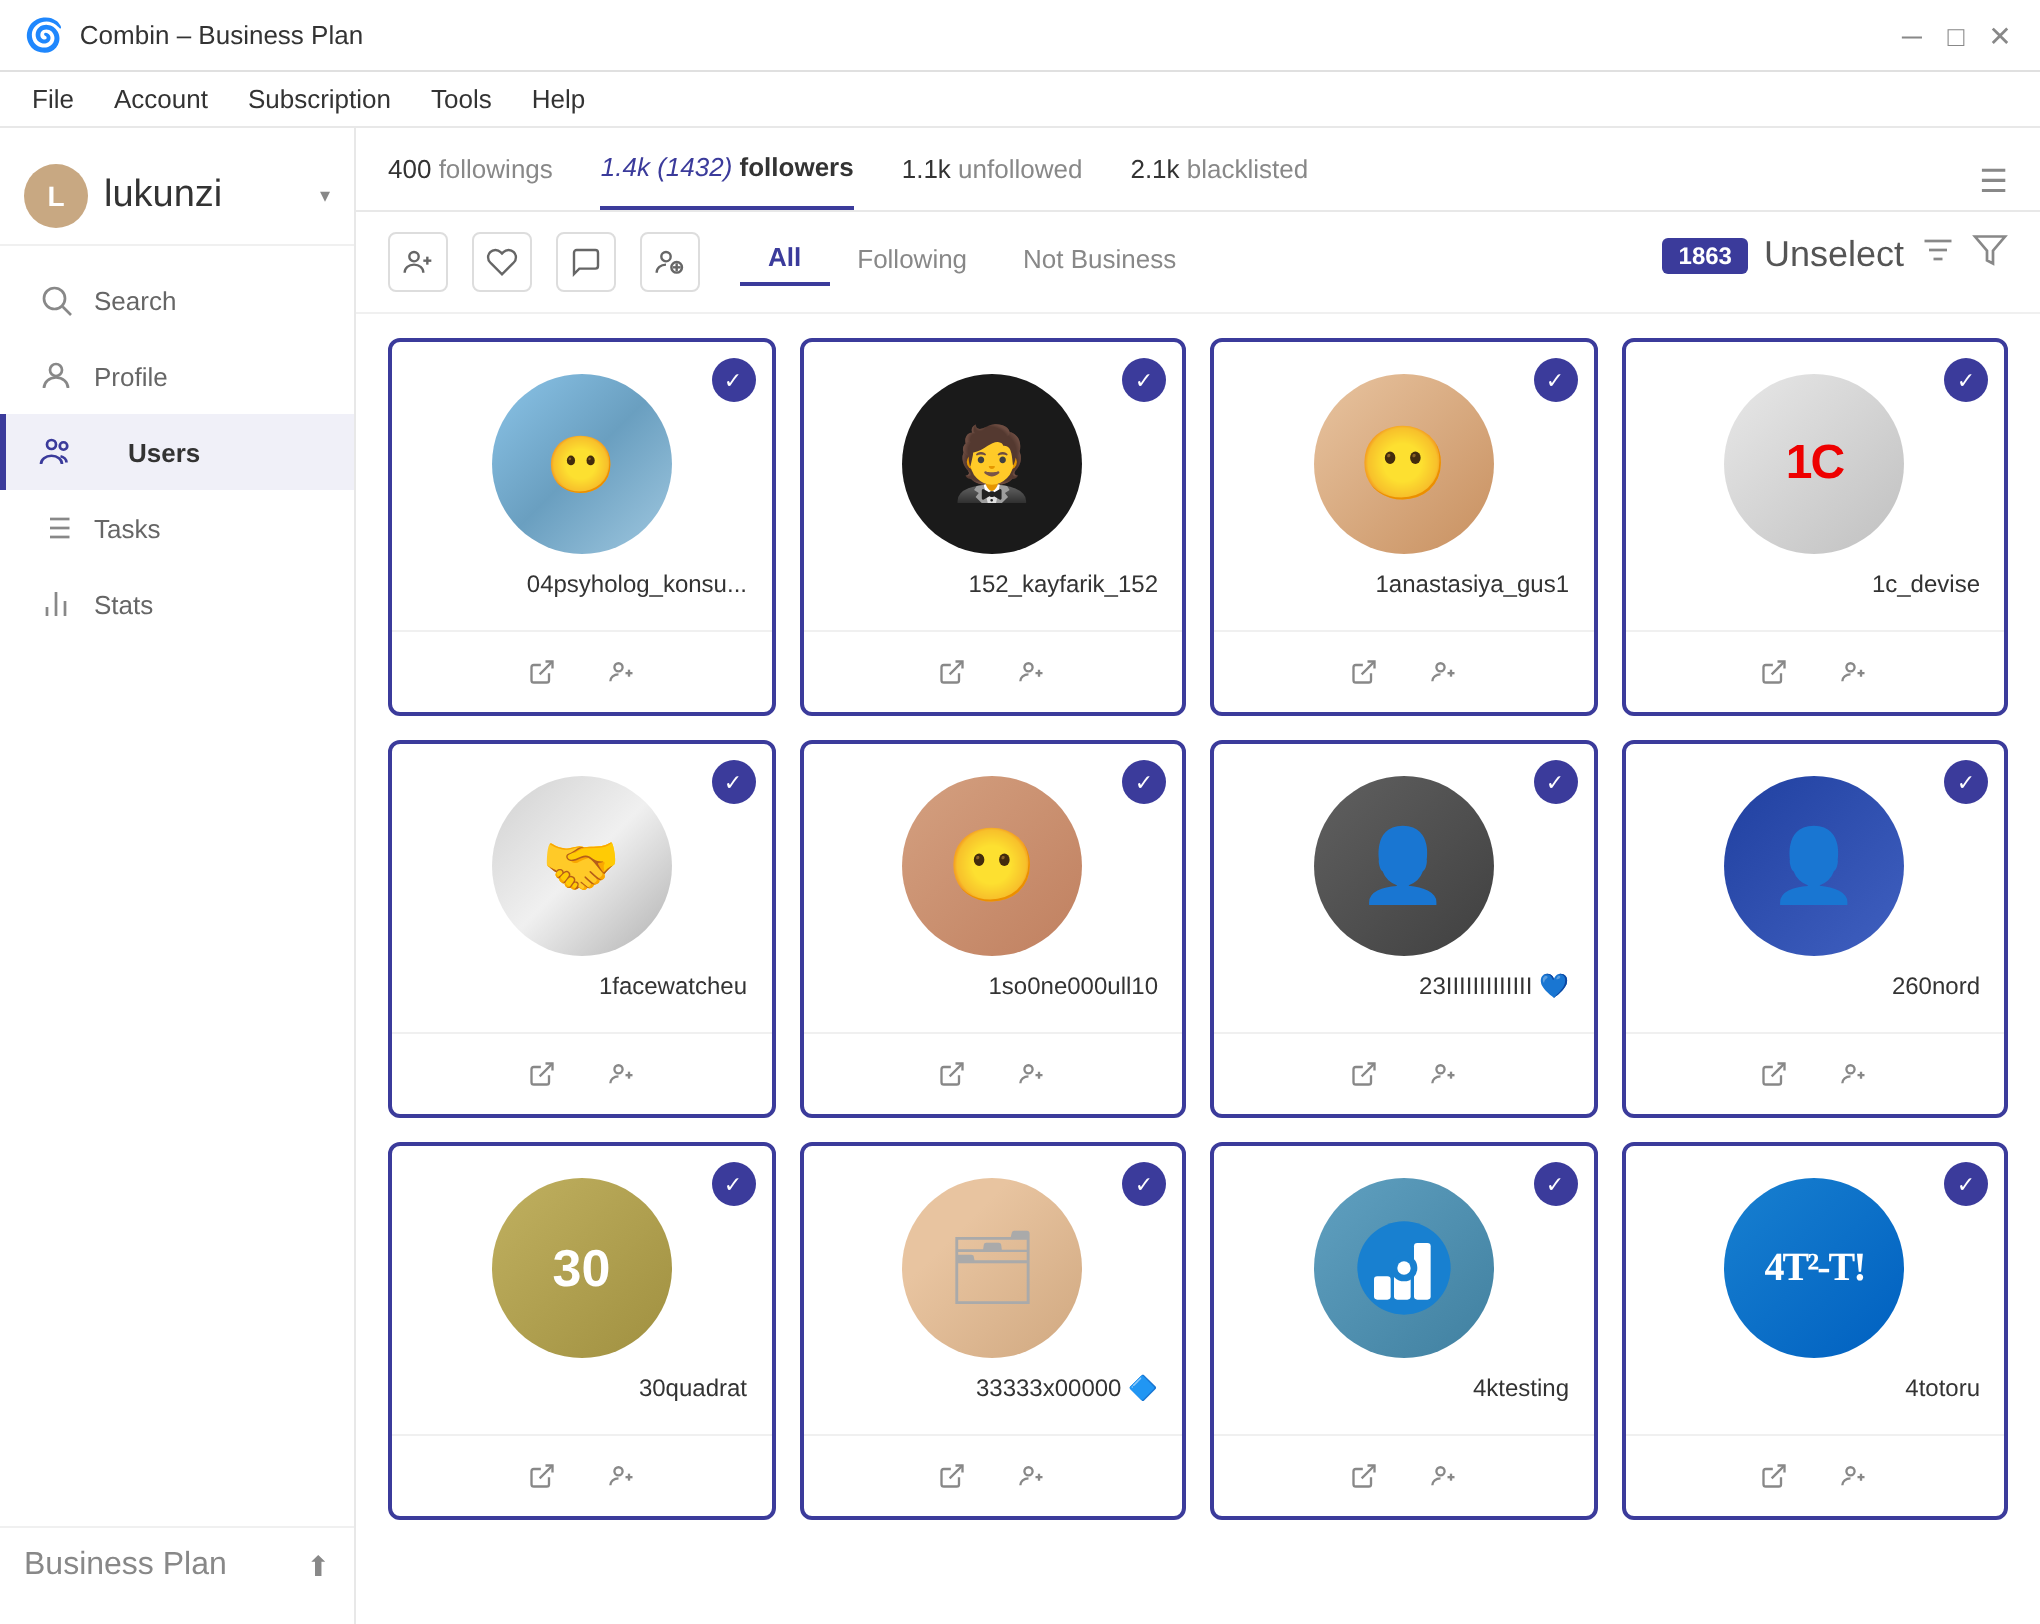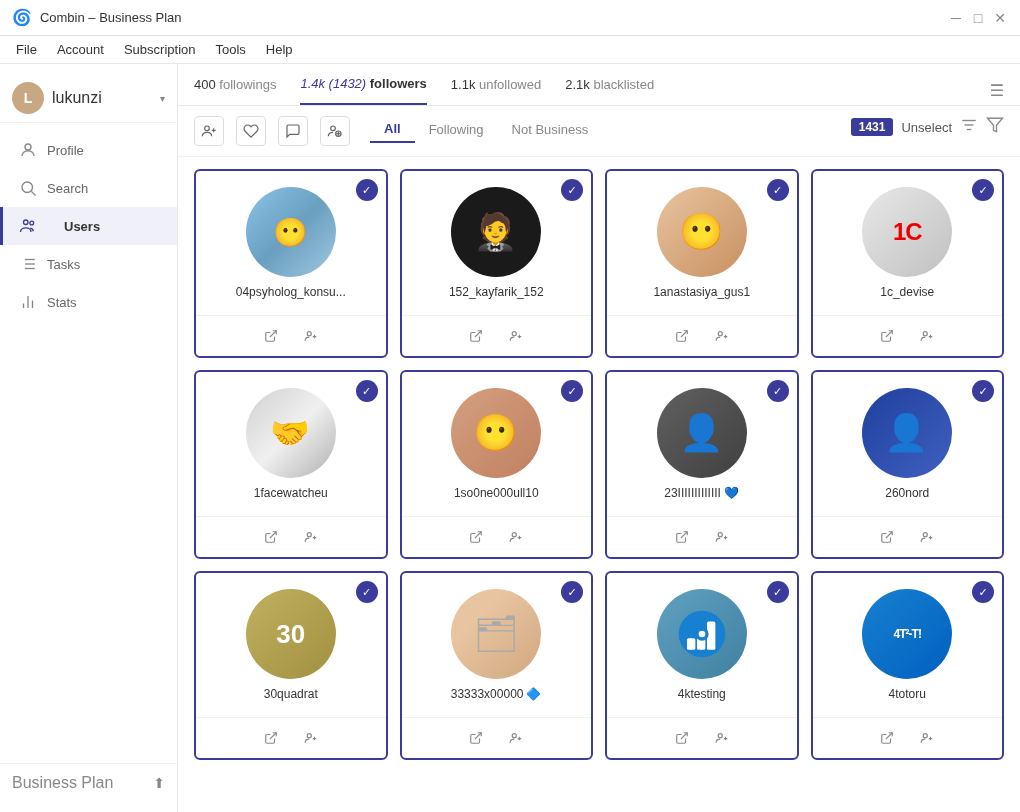--- a/index.html
+++ b/index.html
@@ -55,21 +55,21 @@
       margin-bottom: 8px;
     }
     .user-avatar {
       width: 32px; height: 32px;
       border-radius: 50%;
       background: #c8a882;
       overflow: hidden;
       display: flex; align-items: center; justify-content: center;
       font-size: 14px; color: #fff; font-weight: bold;
     }
-    .user-name { font-size: 16px; font-weight: 500; flex: 1; }
+    .user-name { font-size: 19px; font-weight: 500; flex: 1; }
     .chevron { color: #888; font-size: 10px; }
 
     .nav-item {
       display: flex;
       align-items: center;
       padding: 10px 16px;
       gap: 10px;
       cursor: pointer;
       color: #666;
       font-size: 13px;
@@ -138,21 +138,21 @@
     .filter-tab.active { color: #3b3b9b; font-weight: 600; border-bottom: 2px solid #3b3b9b; }
     .toolbar-right { margin-left: auto; display: flex; align-items: center; gap: 8px; }
     .count-badge {
       background: #3b3b9b;
       color: #fff;
       padding: 2px 8px;
       border-radius: 3px;
       font-size: 12px;
       font-weight: 600;
     }
-    .unselect-btn { color: #555; font-size: 13px; cursor: pointer; }
+    .unselect-btn { color: #555; font-size: 18px; cursor: pointer; }
     .sort-btn { color: #888; cursor: pointer; font-size: 16px; }
     .filter-btn { color: #888; cursor: pointer; font-size: 16px; }
 
     
     .grid-container {
       flex: 1;
       overflow-y: auto;
       padding: 12px 16px;
       display: grid;
       grid-template-columns: repeat(4, 1fr);
@@ -196,21 +196,21 @@
       border-radius: 50%;
       background: #ddd;
       overflow: hidden;
       display: flex; align-items: center; justify-content: center;
       font-size: 32px;
       color: #aaa;
     }
     .card-name {
       font-size: 12px;
       color: #333;
-      text-align: center;
+      text-align: right;
       padding-bottom: 8px;
       width: 100%;
     }
     .card-actions {
       width: 100%;
       border-top: 1px solid #f0f0f0;
       display: flex;
       justify-content: center;
       gap: 16px;
       padding: 8px;
@@ -276,35 +276,35 @@
   <div class="sidebar">
     <div class="user-selector">
       <div class="user-avatar">L</div>
       <span class="user-name">lukunzi</span>
       <span class="chevron">▾</span>
     </div>
 
     <div class="nav-item">
       <span class="nav-icon">
         <svg width="18" height="18" viewBox="0 0 24 24" fill="none" stroke="currentColor" stroke-width="1.8">
-            <circle cx="12" cy="8" r="4"></circle>
-            <path d="M4 20c0-4 3.6-7 8-7s8 3 8 7"></path>
+            <circle cx="11" cy="11" r="7"></circle>
+            <line x1="16.5" y1="16.5" x2="22" y2="22"></line>
           </svg>
       </span>
-      <span>Profile</span>
+      <span>Search</span>
     </div>
 
     <div class="nav-item">
       <span class="nav-icon">
         <svg width="18" height="18" viewBox="0 0 24 24" fill="none" stroke="currentColor" stroke-width="1.8">
-            <circle cx="11" cy="11" r="7"></circle>
-            <line x1="16.5" y1="16.5" x2="22" y2="22"></line>
+            <circle cx="12" cy="8" r="4"></circle>
+            <path d="M4 20c0-4 3.6-7 8-7s8 3 8 7"></path>
           </svg>
       </span>
-      <span>Search</span>
+      <span>Profile</span>
     </div>
 
     <div class="nav-item active">
       <span class="nav-icon">
         <svg width="18" height="18" viewBox="0 0 24 24" fill="none" stroke="#3b3b9b" stroke-width="1.8">
             <circle cx="9" cy="7" r="3"></circle>
             <path d="M2 20c0-3 3-5.5 7-5.5s7 2.5 7 5.5"></path>
             <circle cx="17" cy="8" r="2.5"></circle>
             <path d="M19 19c0-2-1.8-3.7-4-4.2"></path>
           </svg>
@@ -392,21 +392,21 @@
           </svg>
       </div>
 
       <div class="filter-tabs">
         <button class="filter-tab active">All</button>
         <button class="filter-tab">Following</button>
         <button class="filter-tab">Not Business</button>
       </div>
 
       <div class="toolbar-right">
-        <span class="count-badge">1431</span>
+        <span class="count-badge">1863</span>
         <span class="unselect-btn">Unselect</span>
         <span class="sort-btn">
           <svg width="18" height="18" viewBox="0 0 24 24" fill="none" stroke="currentColor" stroke-width="1.8">
               <line x1="3" y1="6" x2="21" y2="6"></line>
               <line x1="6" y1="12" x2="18" y2="12"></line>
               <line x1="9" y1="18" x2="15" y2="18"></line>
             </svg>
         </span>
         <span class="filter-btn">
           <svg width="18" height="18" viewBox="0 0 24 24" fill="none" stroke="currentColor" stroke-width="1.8">
@@ -721,21 +721,21 @@
                 <line x1="15" y1="13" x2="21" y2="13"></line>
               </svg>
           </span>
         </div>
       </div>
 
       <div class="user-card">
         <div class="card-top">
           <div class="check-badge">✓</div>
           <div class="card-avatar av-12">
-            <div class="face-person" style="font-size:12px;font-weight:bold;color:#fff;font-family:Liberation Sans, sans-serif;letter-spacing:-1px;">4Т²-Т!</div>
+            <div class="face-person" style="font-size:20px;font-weight:bold;color:#fff;font-family:Liberation Serif, serif;letter-spacing:-1px;">4Т²-Т!</div>
           </div>
           <div class="card-name">4totoru</div>
         </div>
         <div class="card-actions">
           <span class="card-action-btn">
             <svg width="14" height="14" viewBox="0 0 24 24" fill="none" stroke="currentColor" stroke-width="2">
                 <path d="M18 13v6a2 2 0 0 1-2 2H5a2 2 0 0 1-2-2V8a2 2 0 0 1 2-2h6"></path>
                 <polyline points="15 3 21 3 21 9"></polyline>
                 <line x1="10" y1="14" x2="21" y2="3"></line>
               </svg>

